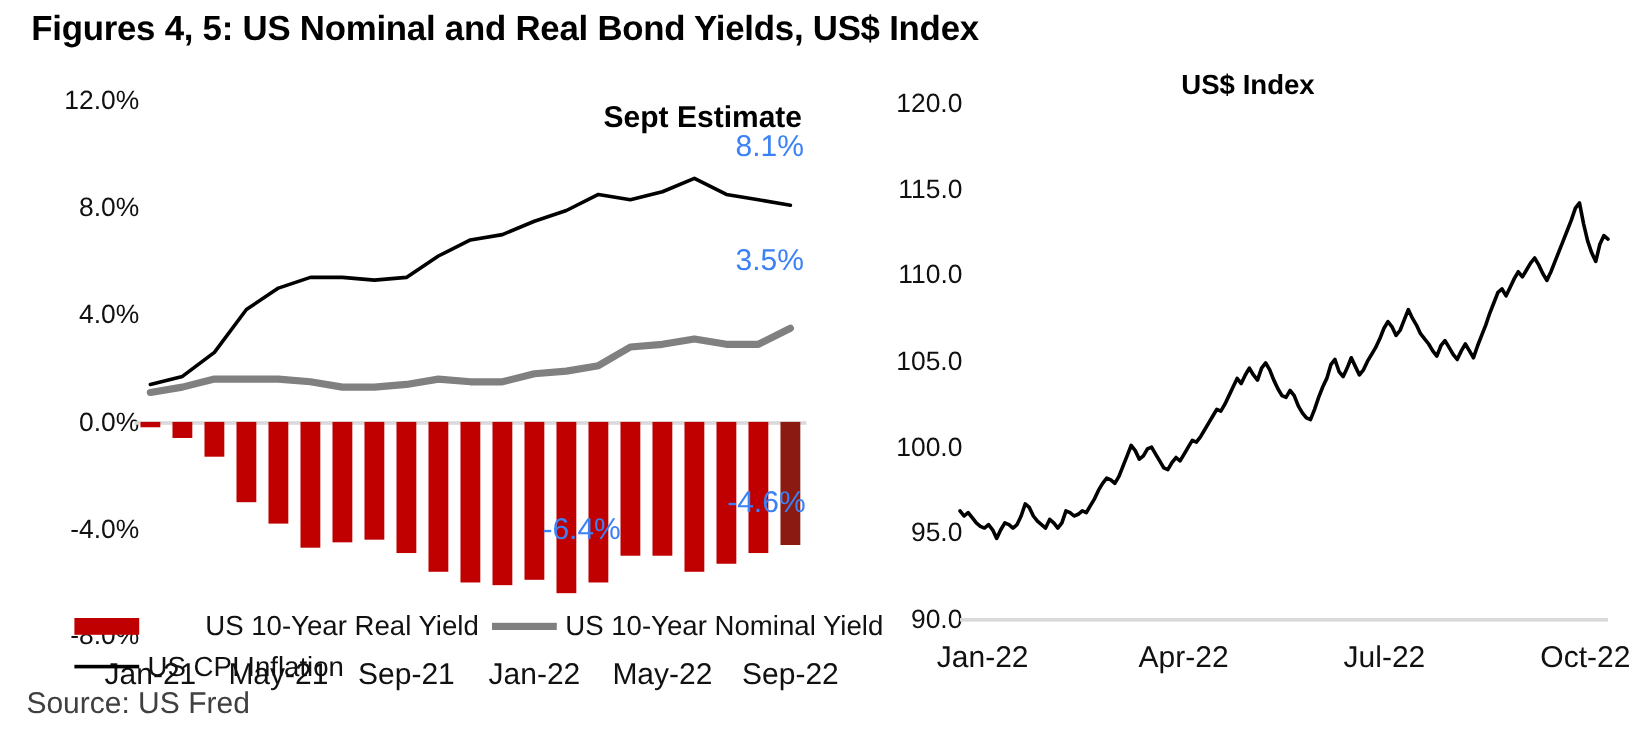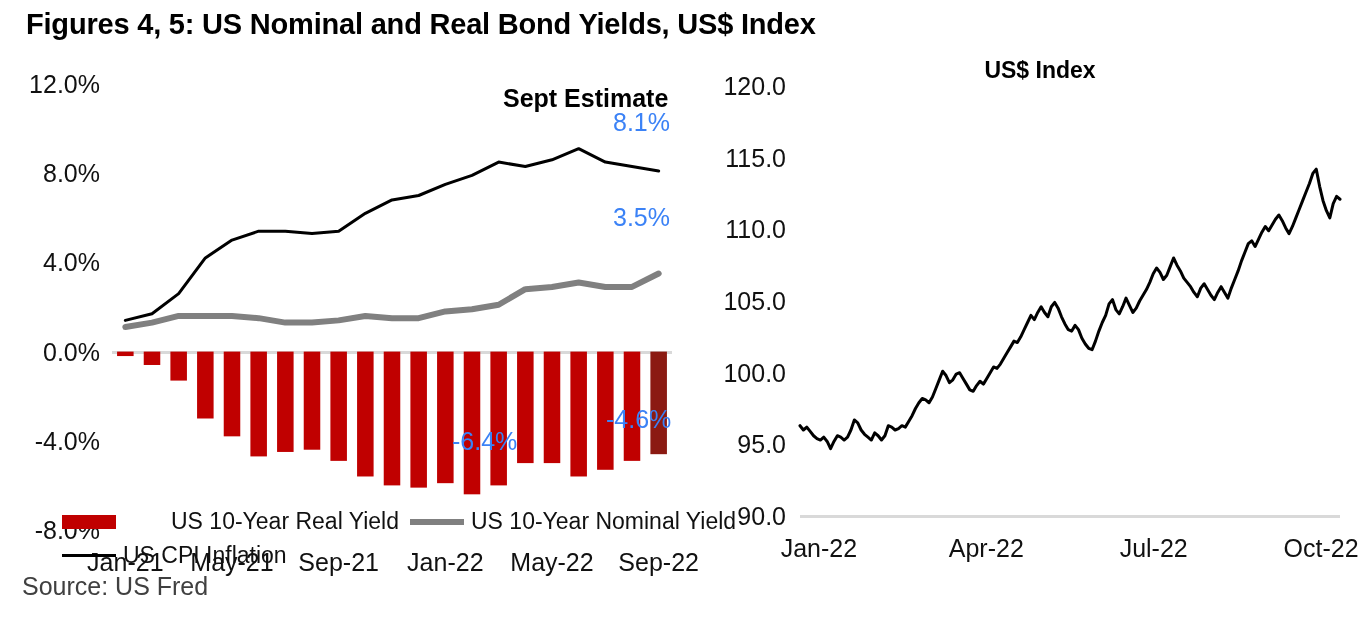--- a/index.html
+++ b/index.html
@@ -8,22 +8,22 @@
 
   .title{
     position:absolute;left:26px;top:8px;
     font-size:29px;font-weight:bold;letter-spacing:-0.2px;
     color:#000;white-space:nowrap;
   }
 
   
   .panel{position:absolute;}
   .ylab{
-    position:absolute;text-align:right;font-size:25px;color:#111;
-    transform:translateY(-50%);white-space:nowrap;
+    position:absolute;text-align:right;font-size:22px;color:#111;
+    transform:translateY(-50%);white-space:nowrap;margin-left:16px;
   }
   .xlab{
     position:absolute;font-size:25px;color:#111;
     transform:translateX(-50%);white-space:nowrap;top:0;
   }
   .plot{position:absolute;overflow:visible;}
   .plot svg{position:absolute;left:0;top:0;overflow:visible;}
 
   .annot{position:absolute;font-size:25px;color:#3b82f6;white-space:nowrap;}
   .annot.bold{font-weight:bold;font-size:25px;color:#000;}

